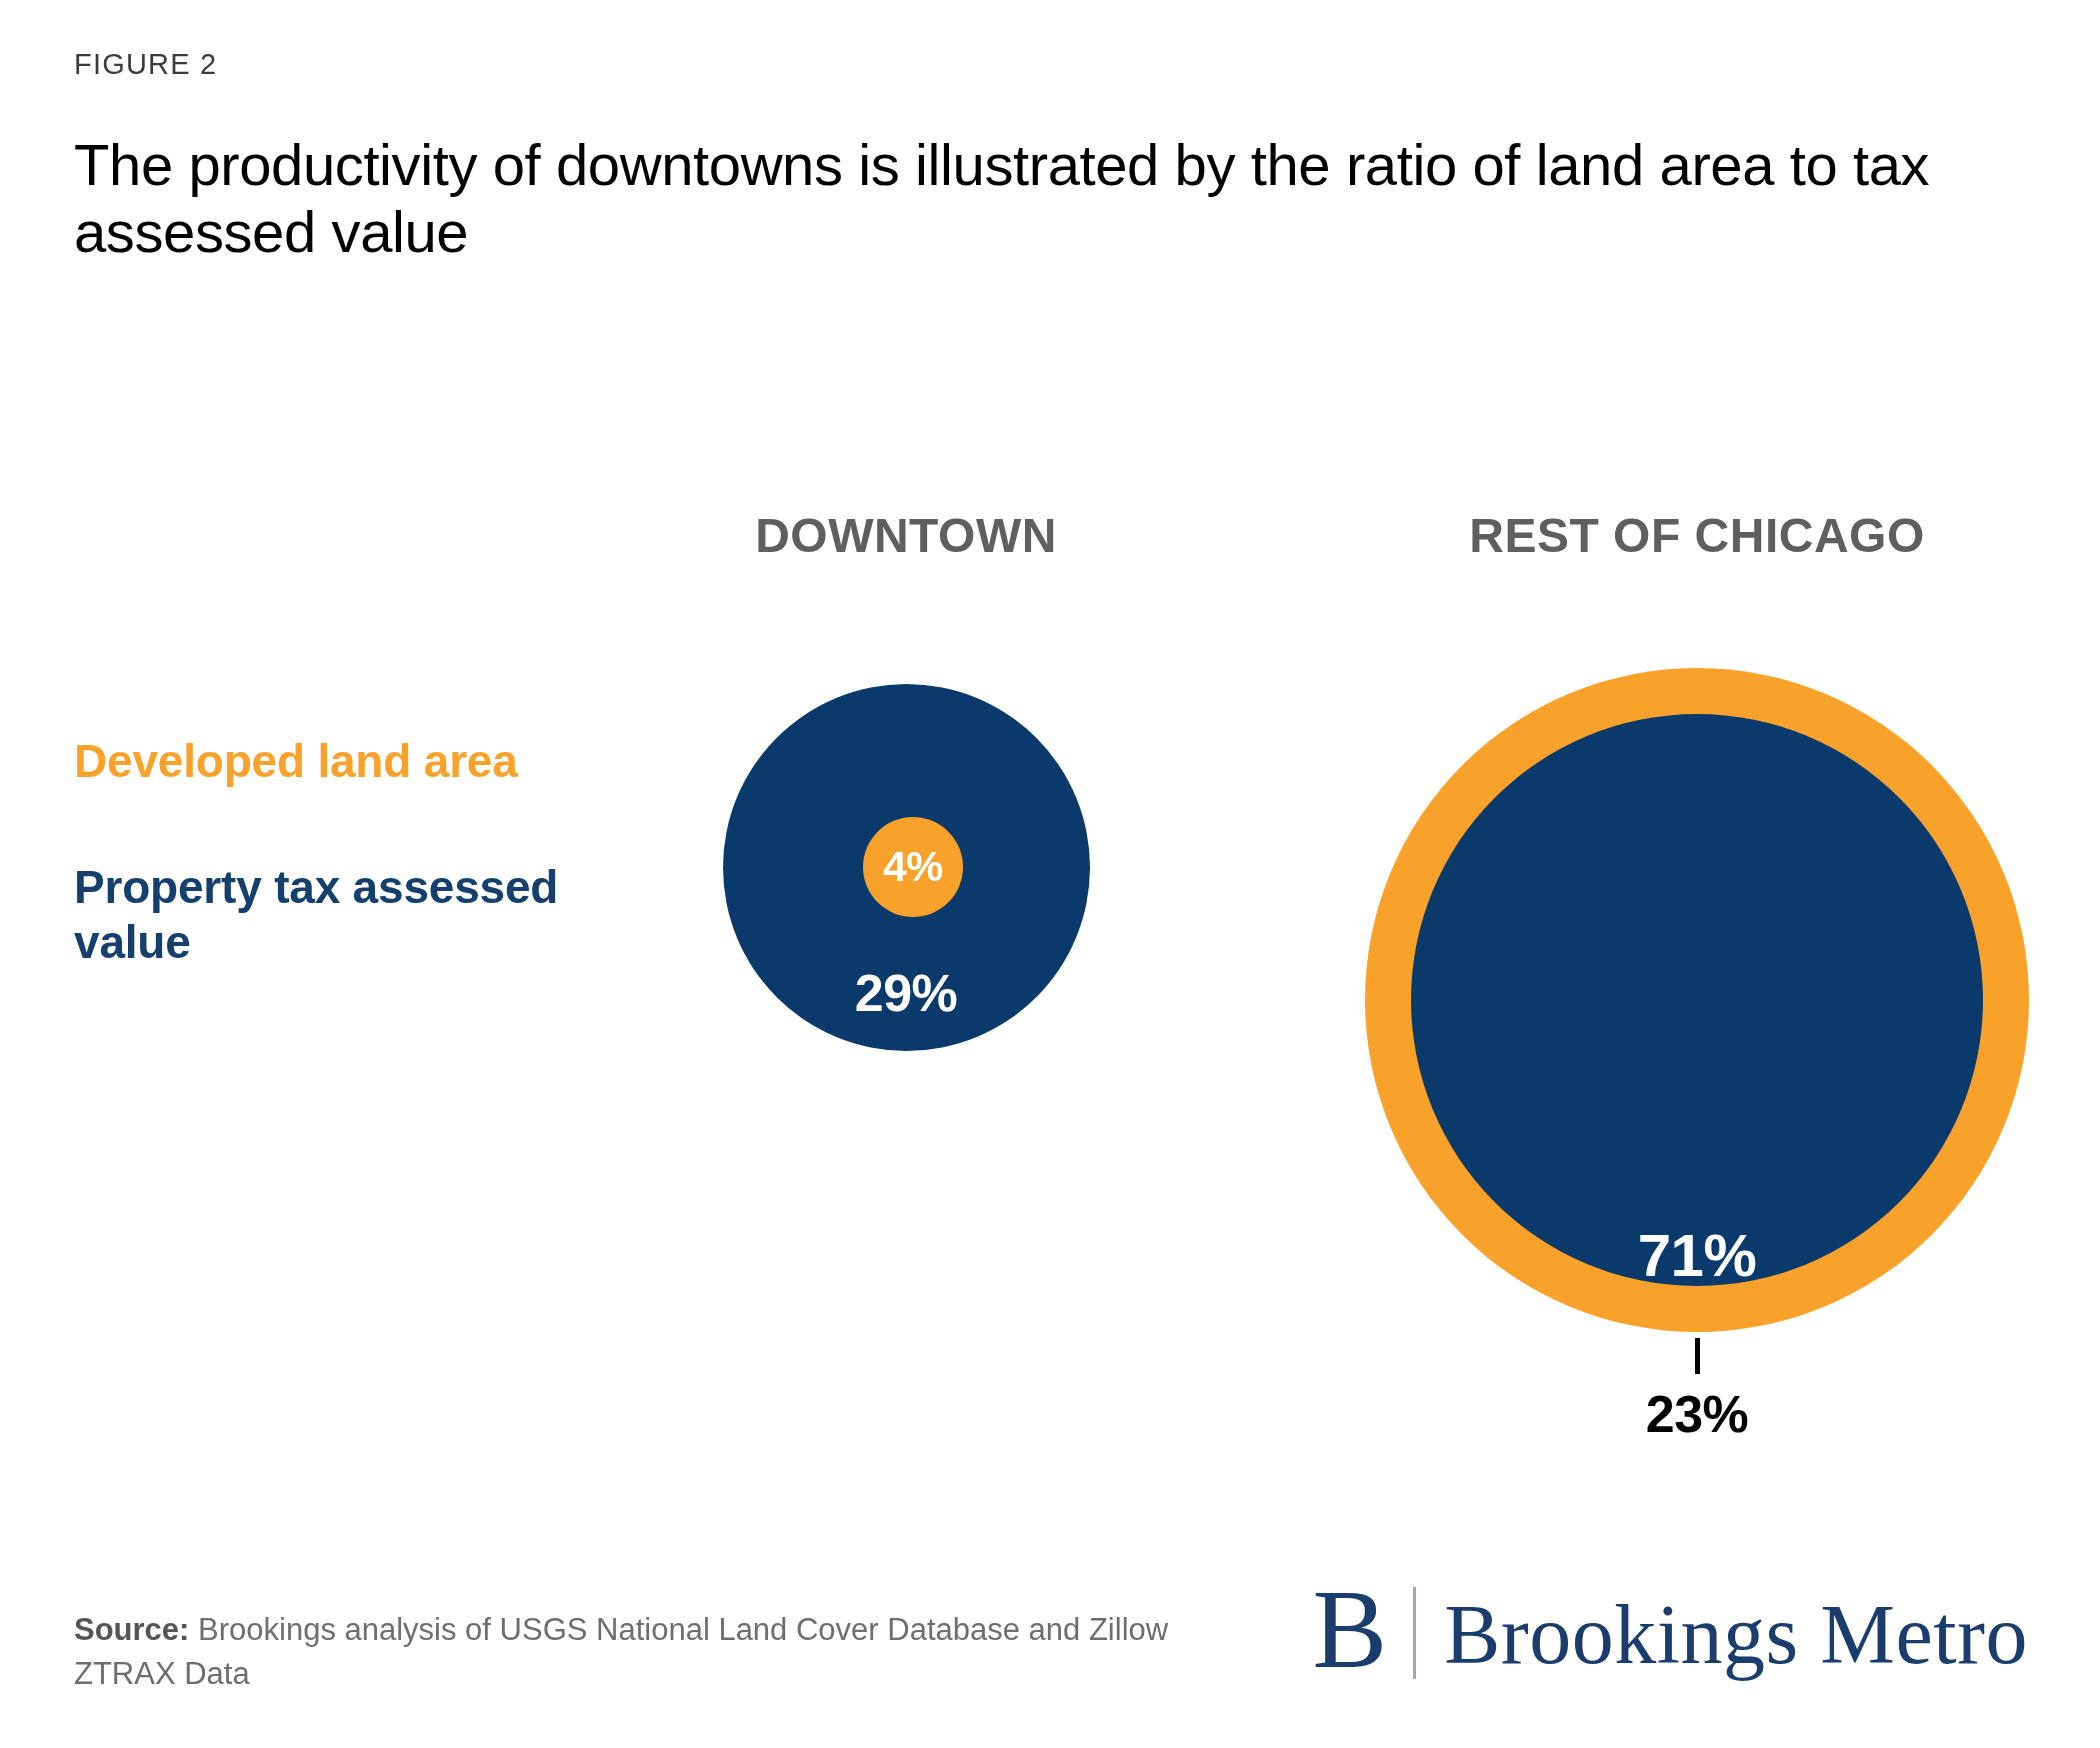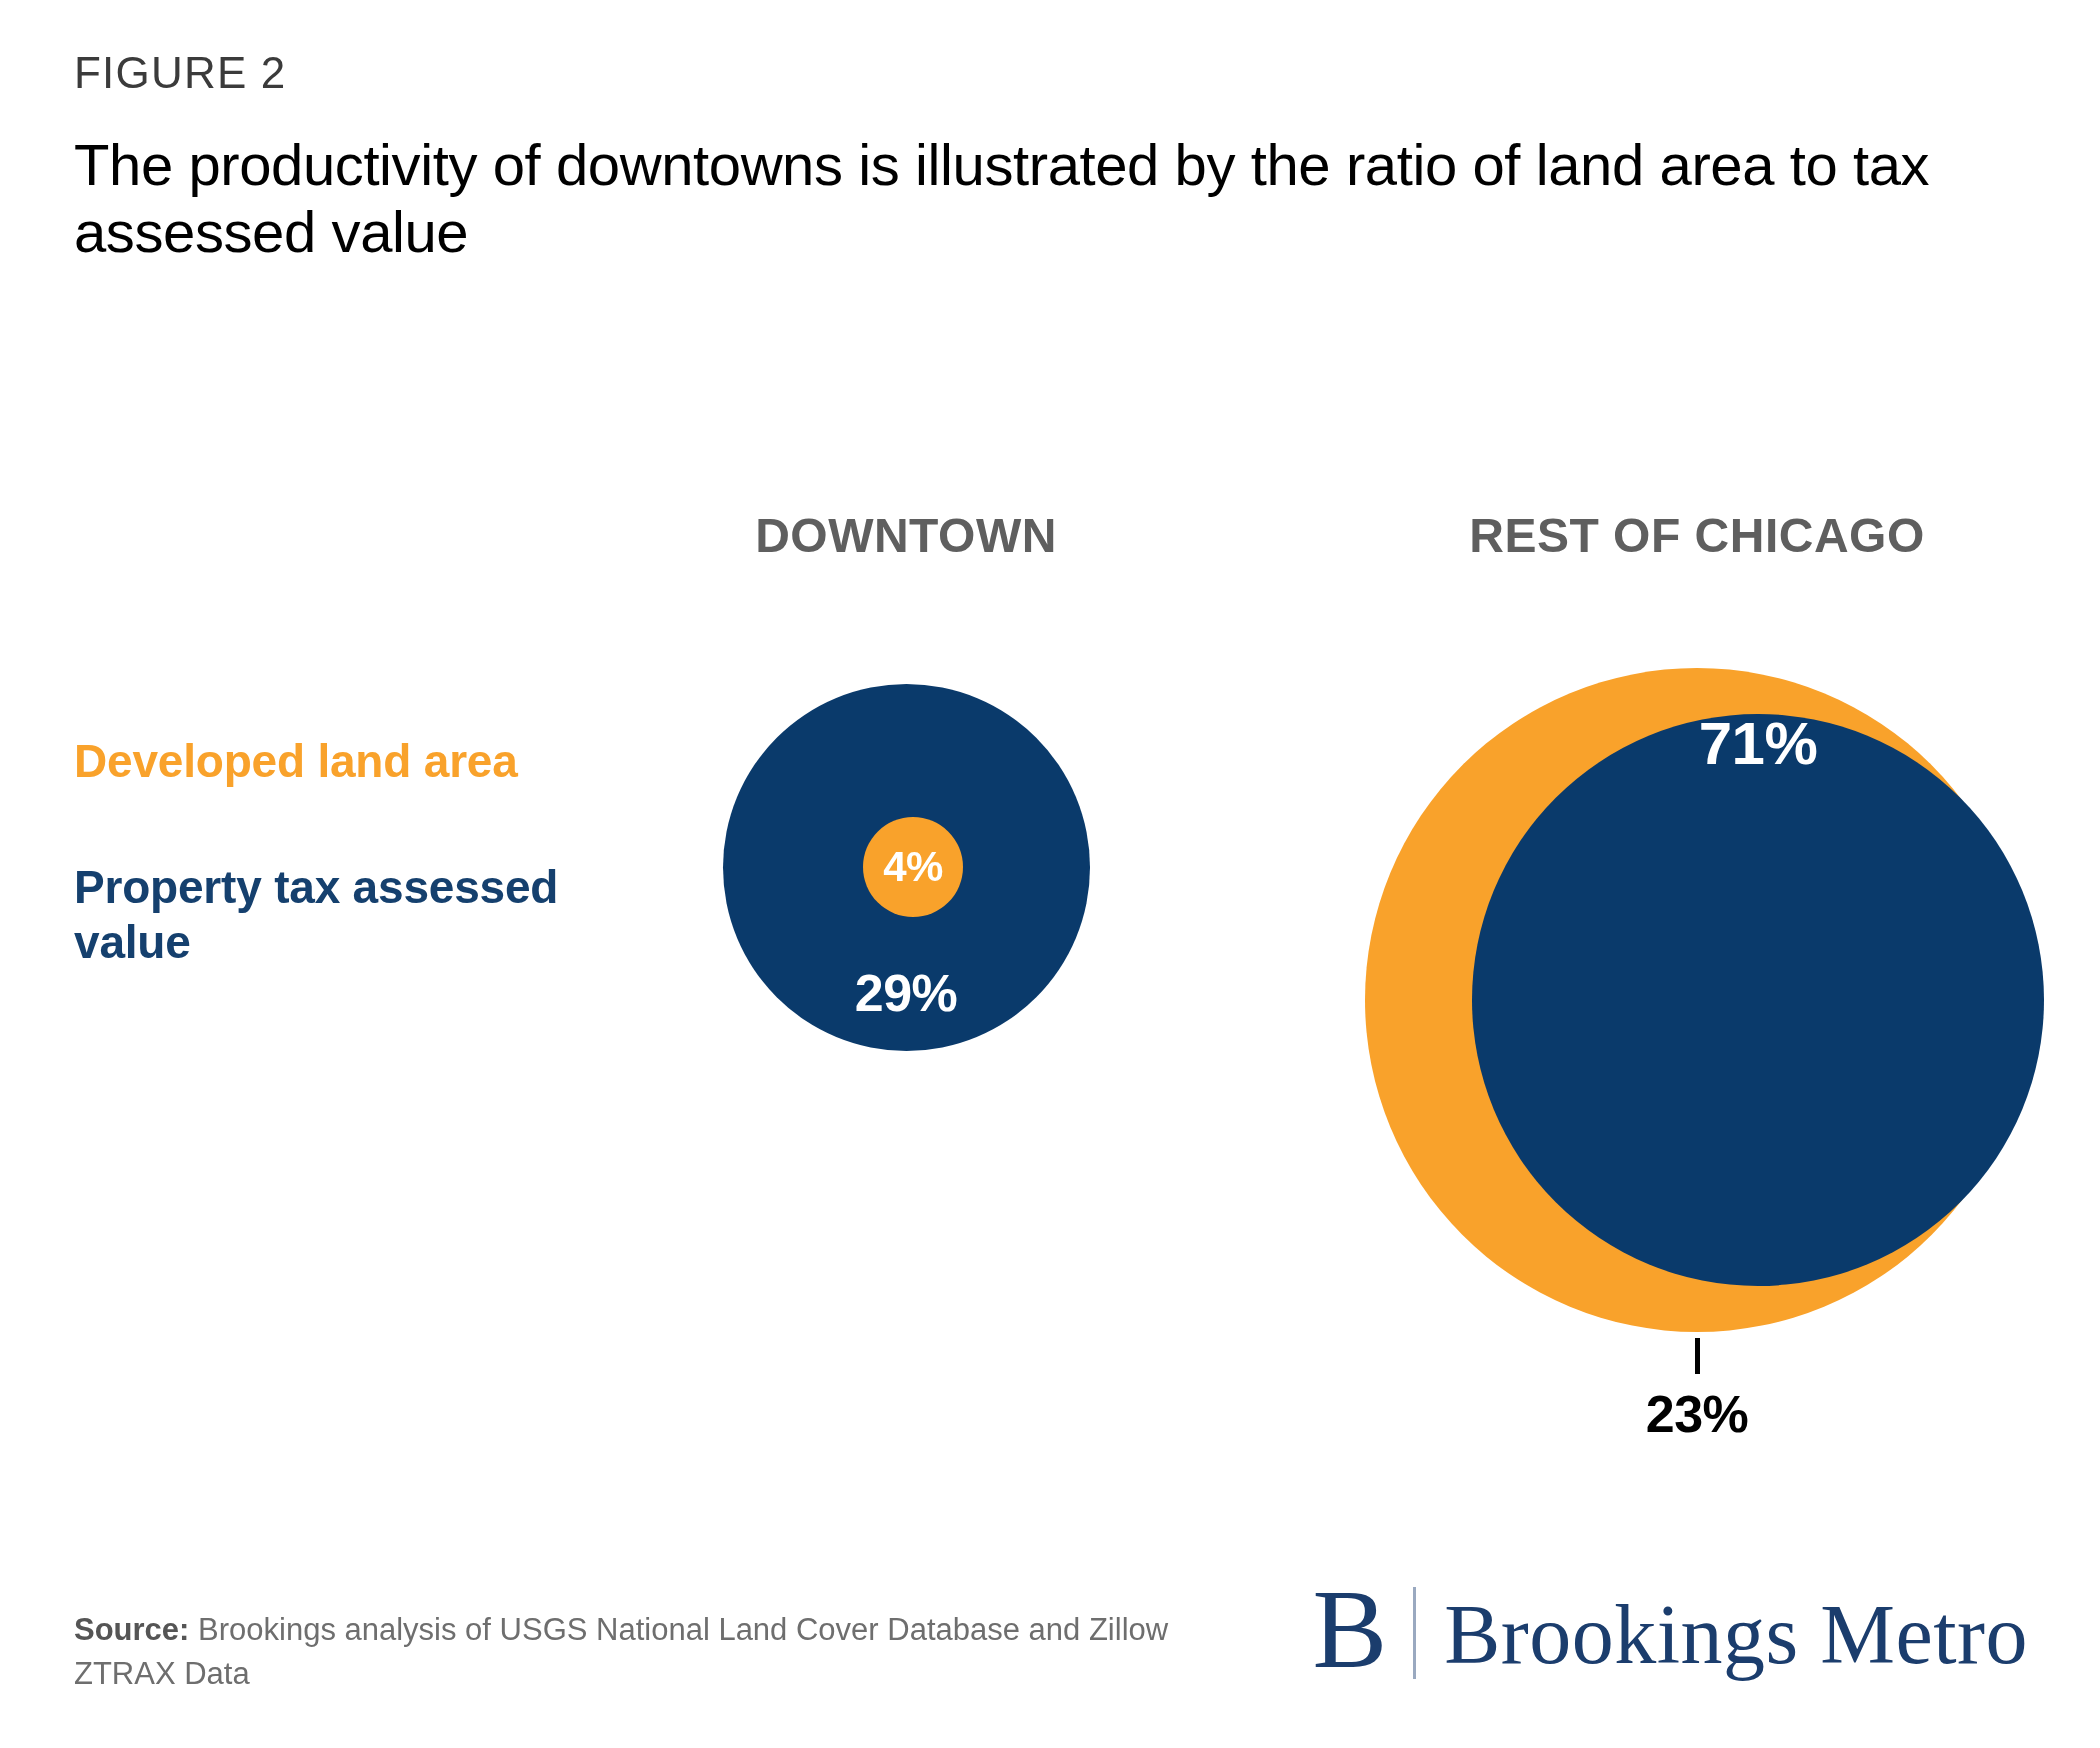--- a/index.html
+++ b/index.html
@@ -19,21 +19,21 @@
   .page {
     position: absolute;
     inset: 0;
   }
 
   
   .figure-label {
     position: absolute;
     left: 74px;
     top: 48px;
-    font-size: 44px;
+    font-size: 29px;
     letter-spacing: 1.2px;
     color: #3b3b3b;
     font-weight: 400;
     font-family: "Liberation Sans Narrow", "Liberation Sans", sans-serif;
   }
   .figure-title {
     position: absolute;
     left: 74px;
     top: 92px;
     width: 1930px;
@@ -127,28 +127,28 @@
     position: absolute;
     left: 1365px;
     top: 668px;
     width: 664px;
     height: 664px;
     border-radius: 50%;
     background: #f9a22b;
   }
   .rc-inner {
     position: absolute;
-    left: 1472px;
+    left: 1411px;
     top: 714px;
     width: 572px;
     height: 572px;
     border-radius: 50%;
     background: #0a3a6b;
     display: flex;
-    align-items: flex-start;
+    align-items: flex-end;
     justify-content: center;
   }
   .rc-inner-label {
     color: #ffffff;
     font-size: 60px;
     font-weight: 700;
     letter-spacing: -0.5px;
     line-height: 1;
   }
   .rc-tick {

